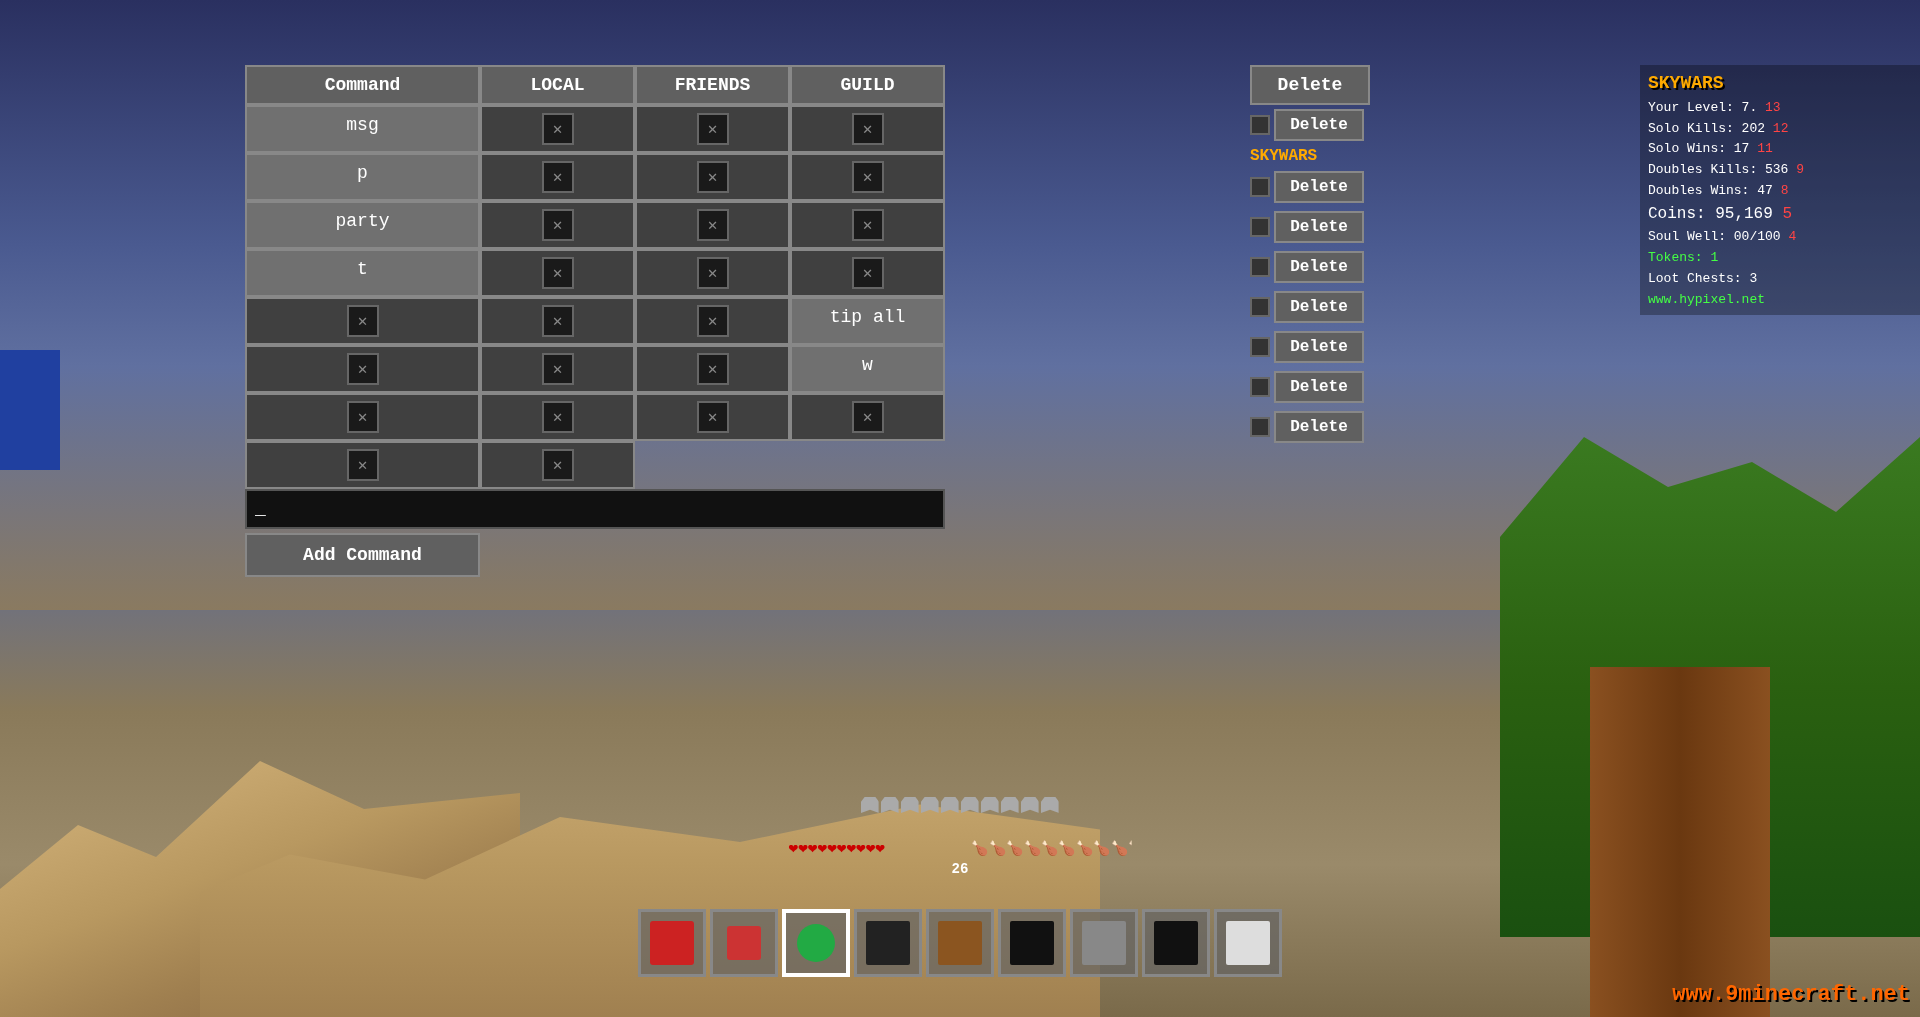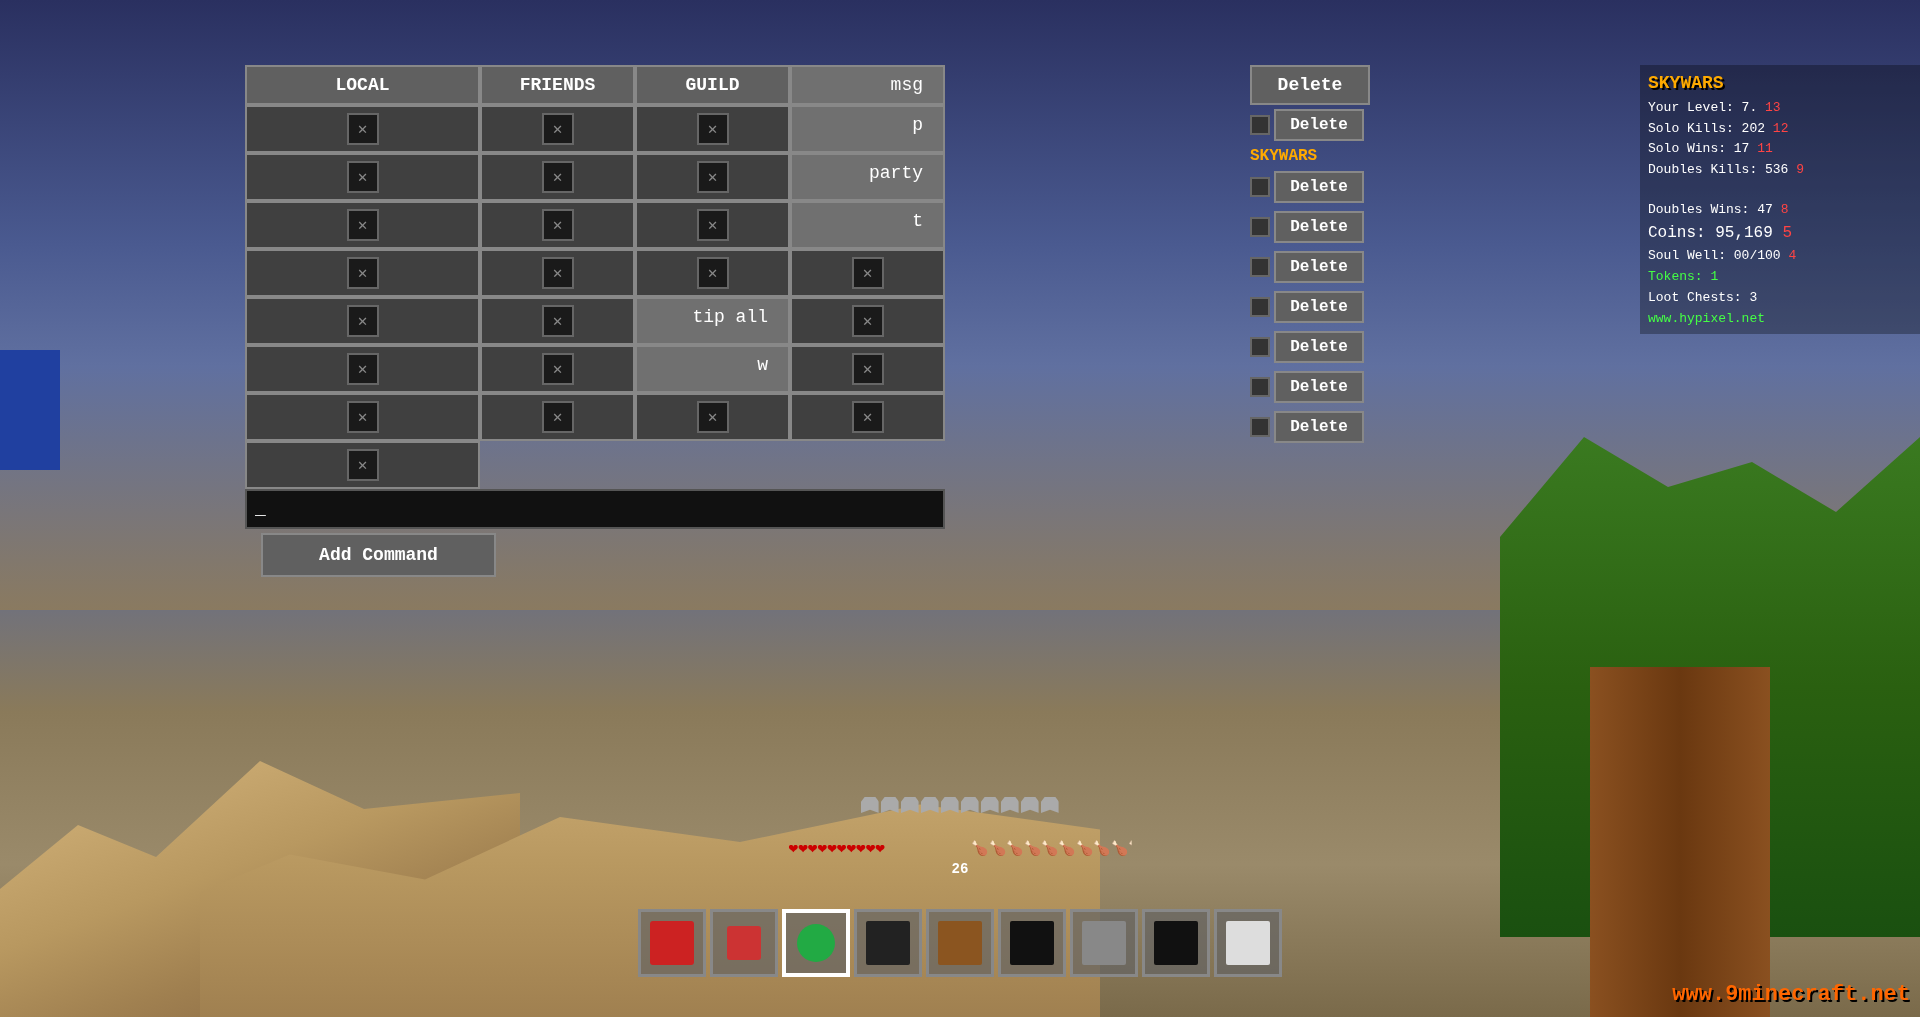--- a/index.html
+++ b/index.html
@@ -144,21 +144,21 @@
       padding: 8px 4px;
       cursor: pointer;
     }
 
     .command-cell {
       background: #707070;
       border: 2px solid #888;
       color: #ffffff;
       font-family: 'Courier New', monospace;
       font-size: 18px;
-      text-align: right;
+      text-align: center;
       padding: 8px 20px;
       cursor: pointer;
     }
 
     .checkbox-cell {
       background: #404040;
       border: 2px solid #888;
       display: flex;
       align-items: center;
       justify-content: center;
@@ -191,21 +191,20 @@
       font-family: 'Courier New', monospace;
       font-size: 18px;
       padding: 8px 8px;
       width: 100%;
       outline: none;
     }
 
     
     .add-command-row {
       margin-top: 4px;
-      margin-left: 16px;
     }
 
     .add-command-btn {
       background: #606060;
       border: 2px solid #888;
       color: #ffffff;
       font-family: 'Courier New', monospace;
       font-size: 18px;
       font-weight: bold;
       text-align: center;
@@ -368,20 +367,21 @@
 <div class="blue-block"></div>
 
 <div class="top-bar">
   <button class="mod-status-btn">Mod Status: Enabled</button>
   <button class="refresh-btn">Refresh Data</button>
 </div>
 
 <div class="command-table">
   <div class="table-grid">
 
+    <div class="header-cell">Command</div>
     <div class="header-cell">LOCAL</div>
     <div class="header-cell">FRIENDS</div>
     <div class="header-cell">GUILD</div>
 
     <div class="command-cell">msg</div>
     <div class="checkbox-cell">
         <div class="x-icon">✕</div>
       </div>
     <div class="checkbox-cell">
         <div class="x-icon">✕</div>
@@ -512,21 +512,21 @@
     <button class="delete-btn">Delete</button>
   </div>
 </div>
 
 <div class="stats-panel">
   <div class="stats-title">SKYWARS</div>
   <div style="color: #fff; font-size:13px;">Your Level: 7. <span style="color:#ff4444">13</span></div>
   <div style="color: #fff; font-size:13px;">Solo Kills: 202 <span style="color:#ff4444">12</span></div>
   <div style="color: #fff; font-size:13px;">Solo Wins: 17 <span style="color:#ff4444">11</span></div>
   <div style="color: #fff; font-size:13px;">Doubles Kills: 536 <span style="color:#ff4444">9</span></div>
-  <div style="color: #fff; font-size:13px;margin-top:19px;">Doubles Wins: 47 <span style="color:#ff4444">8</span></div>
+  <div style="color: #fff; font-size:13px;">Doubles Wins: 47 <span style="color:#ff4444">8</span></div>
   <div style="color: #fff; font-size:16px;">Coins: 95,169 <span style="color:#ff4444">5</span></div>
   <div style="color: #fff; font-size:13px;">Soul Well: 00/100 <span style="color:#ff4444">4</span></div>
   <div style="color: #44ff44; font-size:13px;">Tokens: 1</div>
   <div style="color: #fff; font-size:13px;">Loot Chests: 3</div>
   <div style="color: #44ff44; font-size:13px;">www.hypixel.net</div>
 </div>
 
 <div class="hud-bottom">
 
   <div class="armor-bar">

